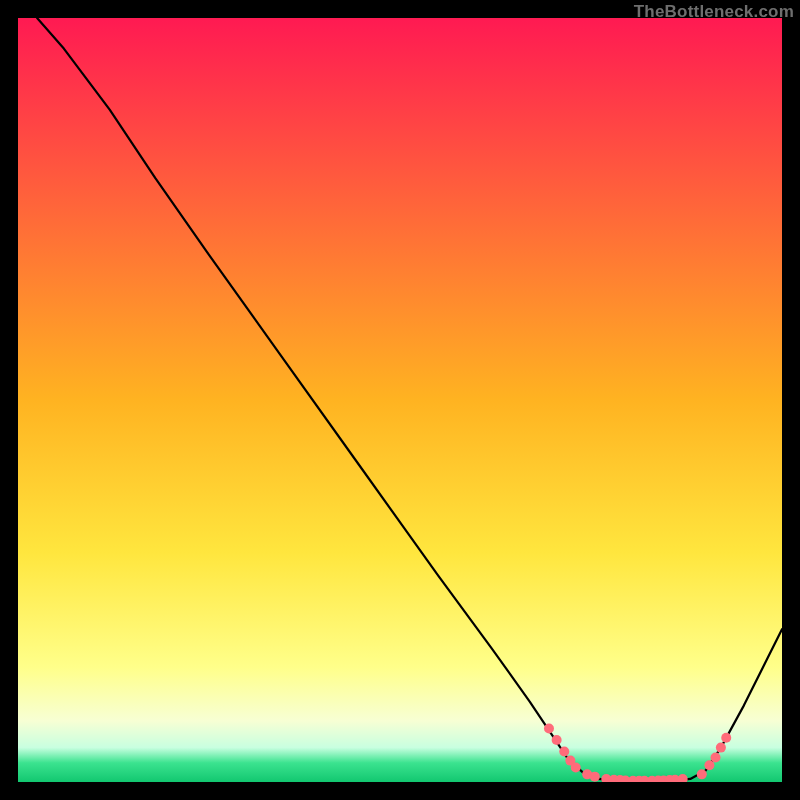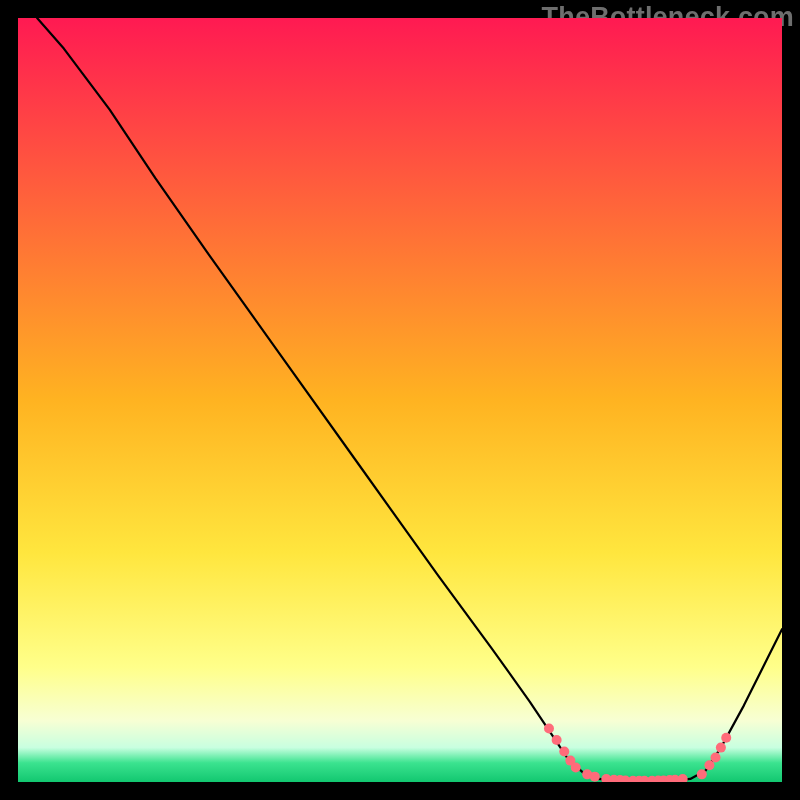--- a/index.html
+++ b/index.html
@@ -21,21 +21,21 @@
     position: absolute;
     left: 18px;
     top: 18px;
     width: 764px;
     height: 764px;
   }
   .watermark {
     position: absolute;
     top: 2px;
     right: 6px;
-    font-size: 27px;
+    font-size: 17px;
     font-weight: 600;
     color: #6e6e6e;
     letter-spacing: 0.2px;
   }
 </style>
 </head>
 <body>
 
 <div class="frame">
   <div class="watermark">TheBottleneck.com</div>

